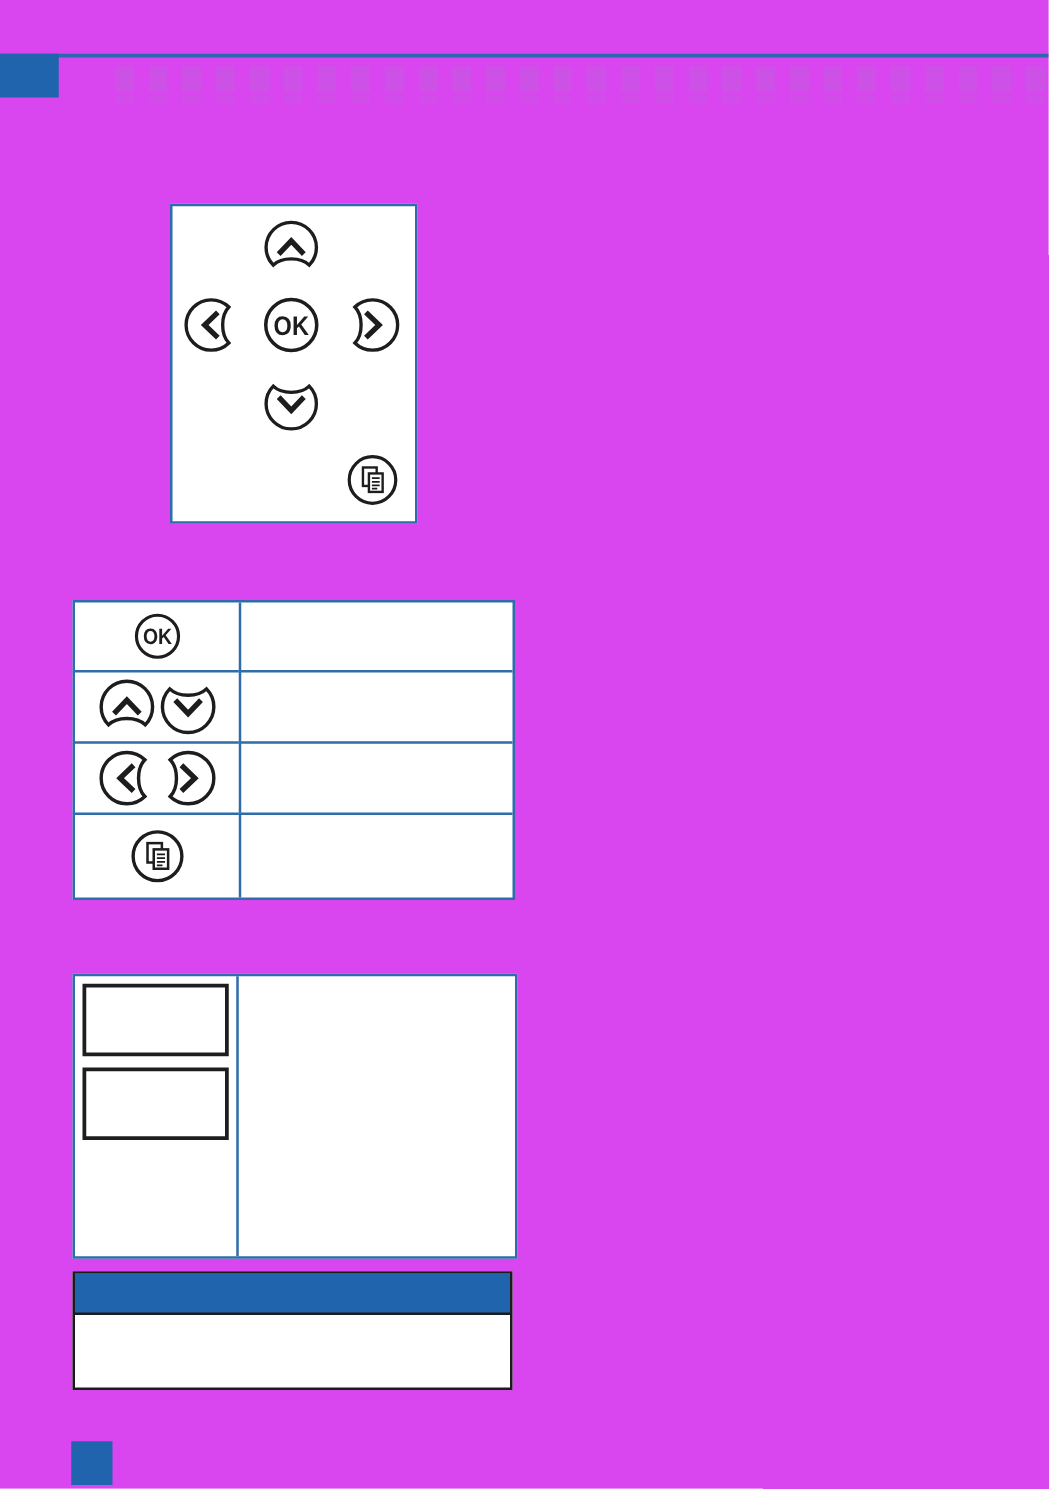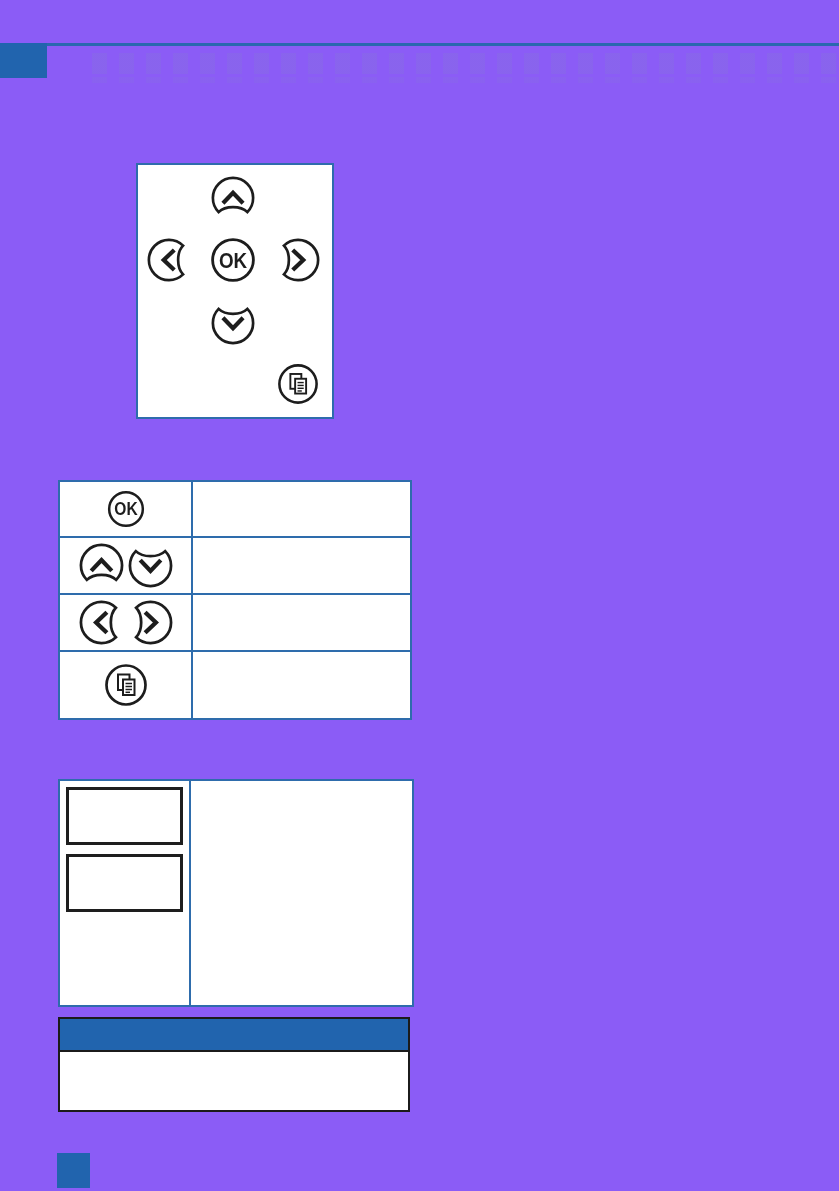--- a/index.html
+++ b/index.html
@@ -1,16 +1,16 @@
 <!DOCTYPE html>
 <html><head>
 <meta charset="utf-8">
 <style>
   html,body{margin:0;padding:0;background:#ffffff;}
-  .page{position:relative;width:839px;height:1191px;background:#8b5cf6;overflow:hidden;
+  .page{position:relative;width:839px;height:1191px;background:#d946ef;overflow:hidden;
         font-family:"Liberation Sans",sans-serif;}
 
   
   .top-rule{position:absolute;left:0;top:43px;width:839px;height:3px;background:#2a68af;}
   .corner-block{position:absolute;background:#2164ae;}
   .corner-top{left:0;top:43px;width:47px;height:35px;}
   .corner-bottom{left:57px;top:1153px;width:33px;height:35px;}
 
   
   .ghost-band{position:absolute;left:92px;top:53px;width:747px;height:21px;

